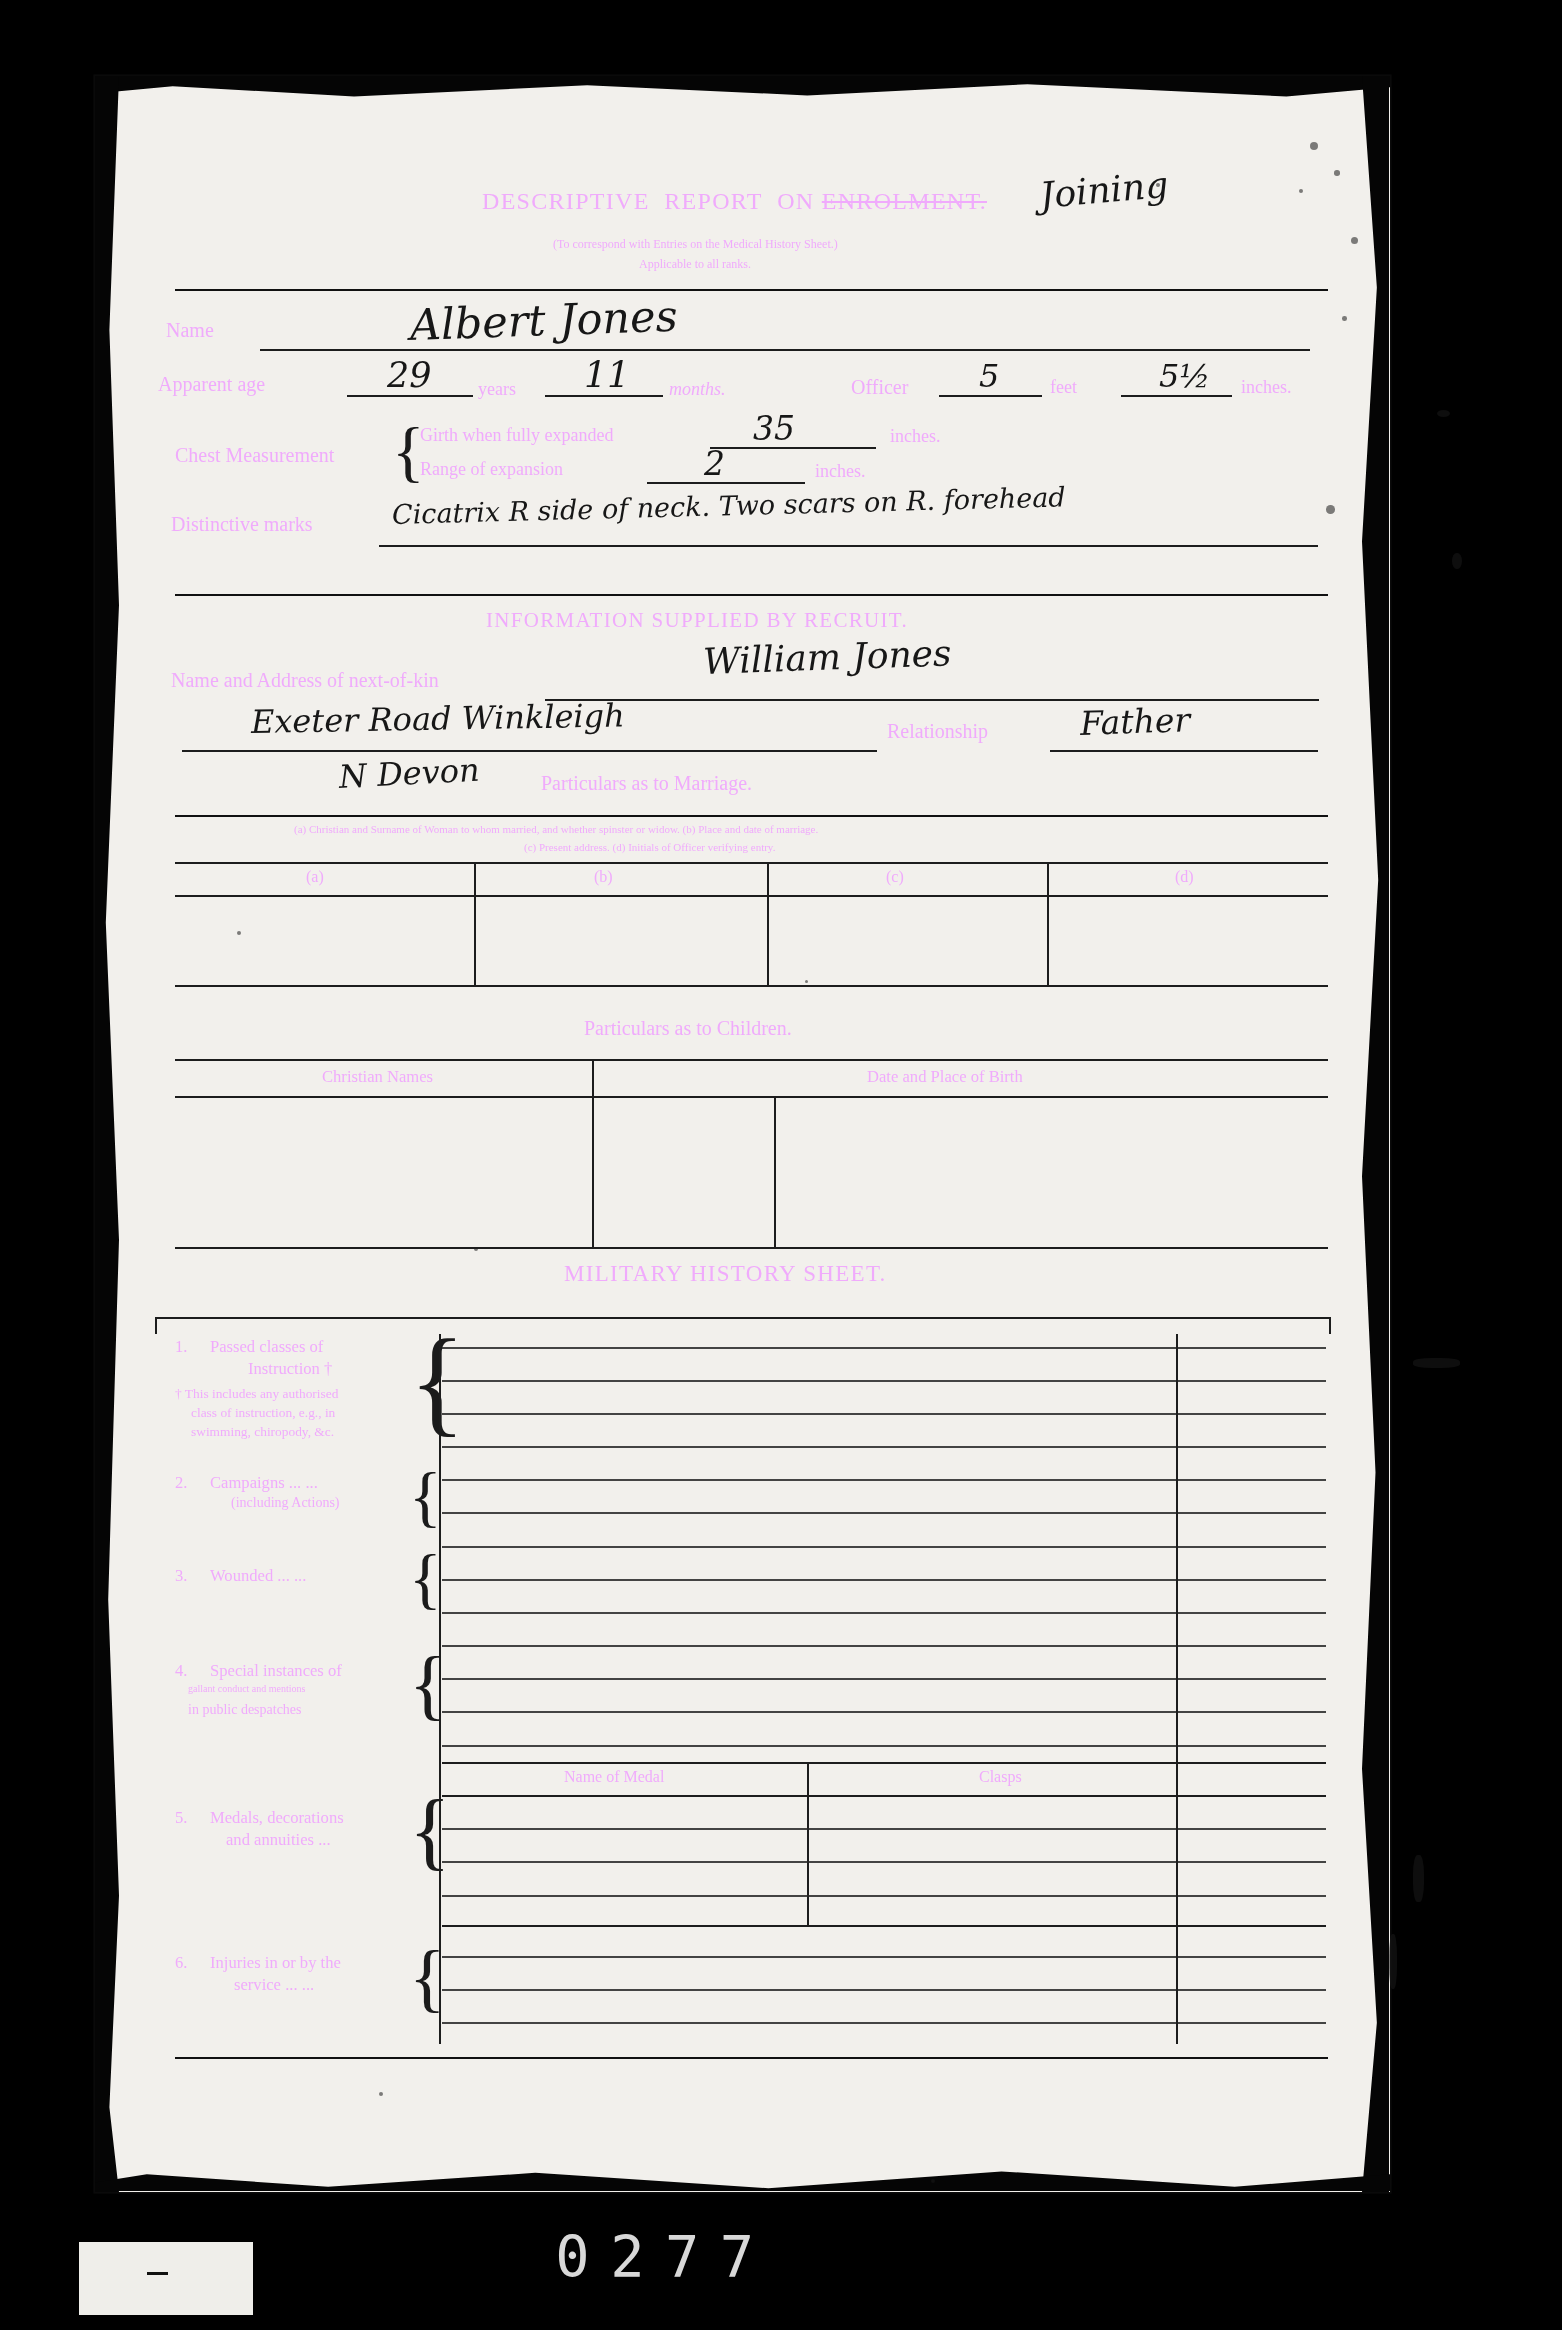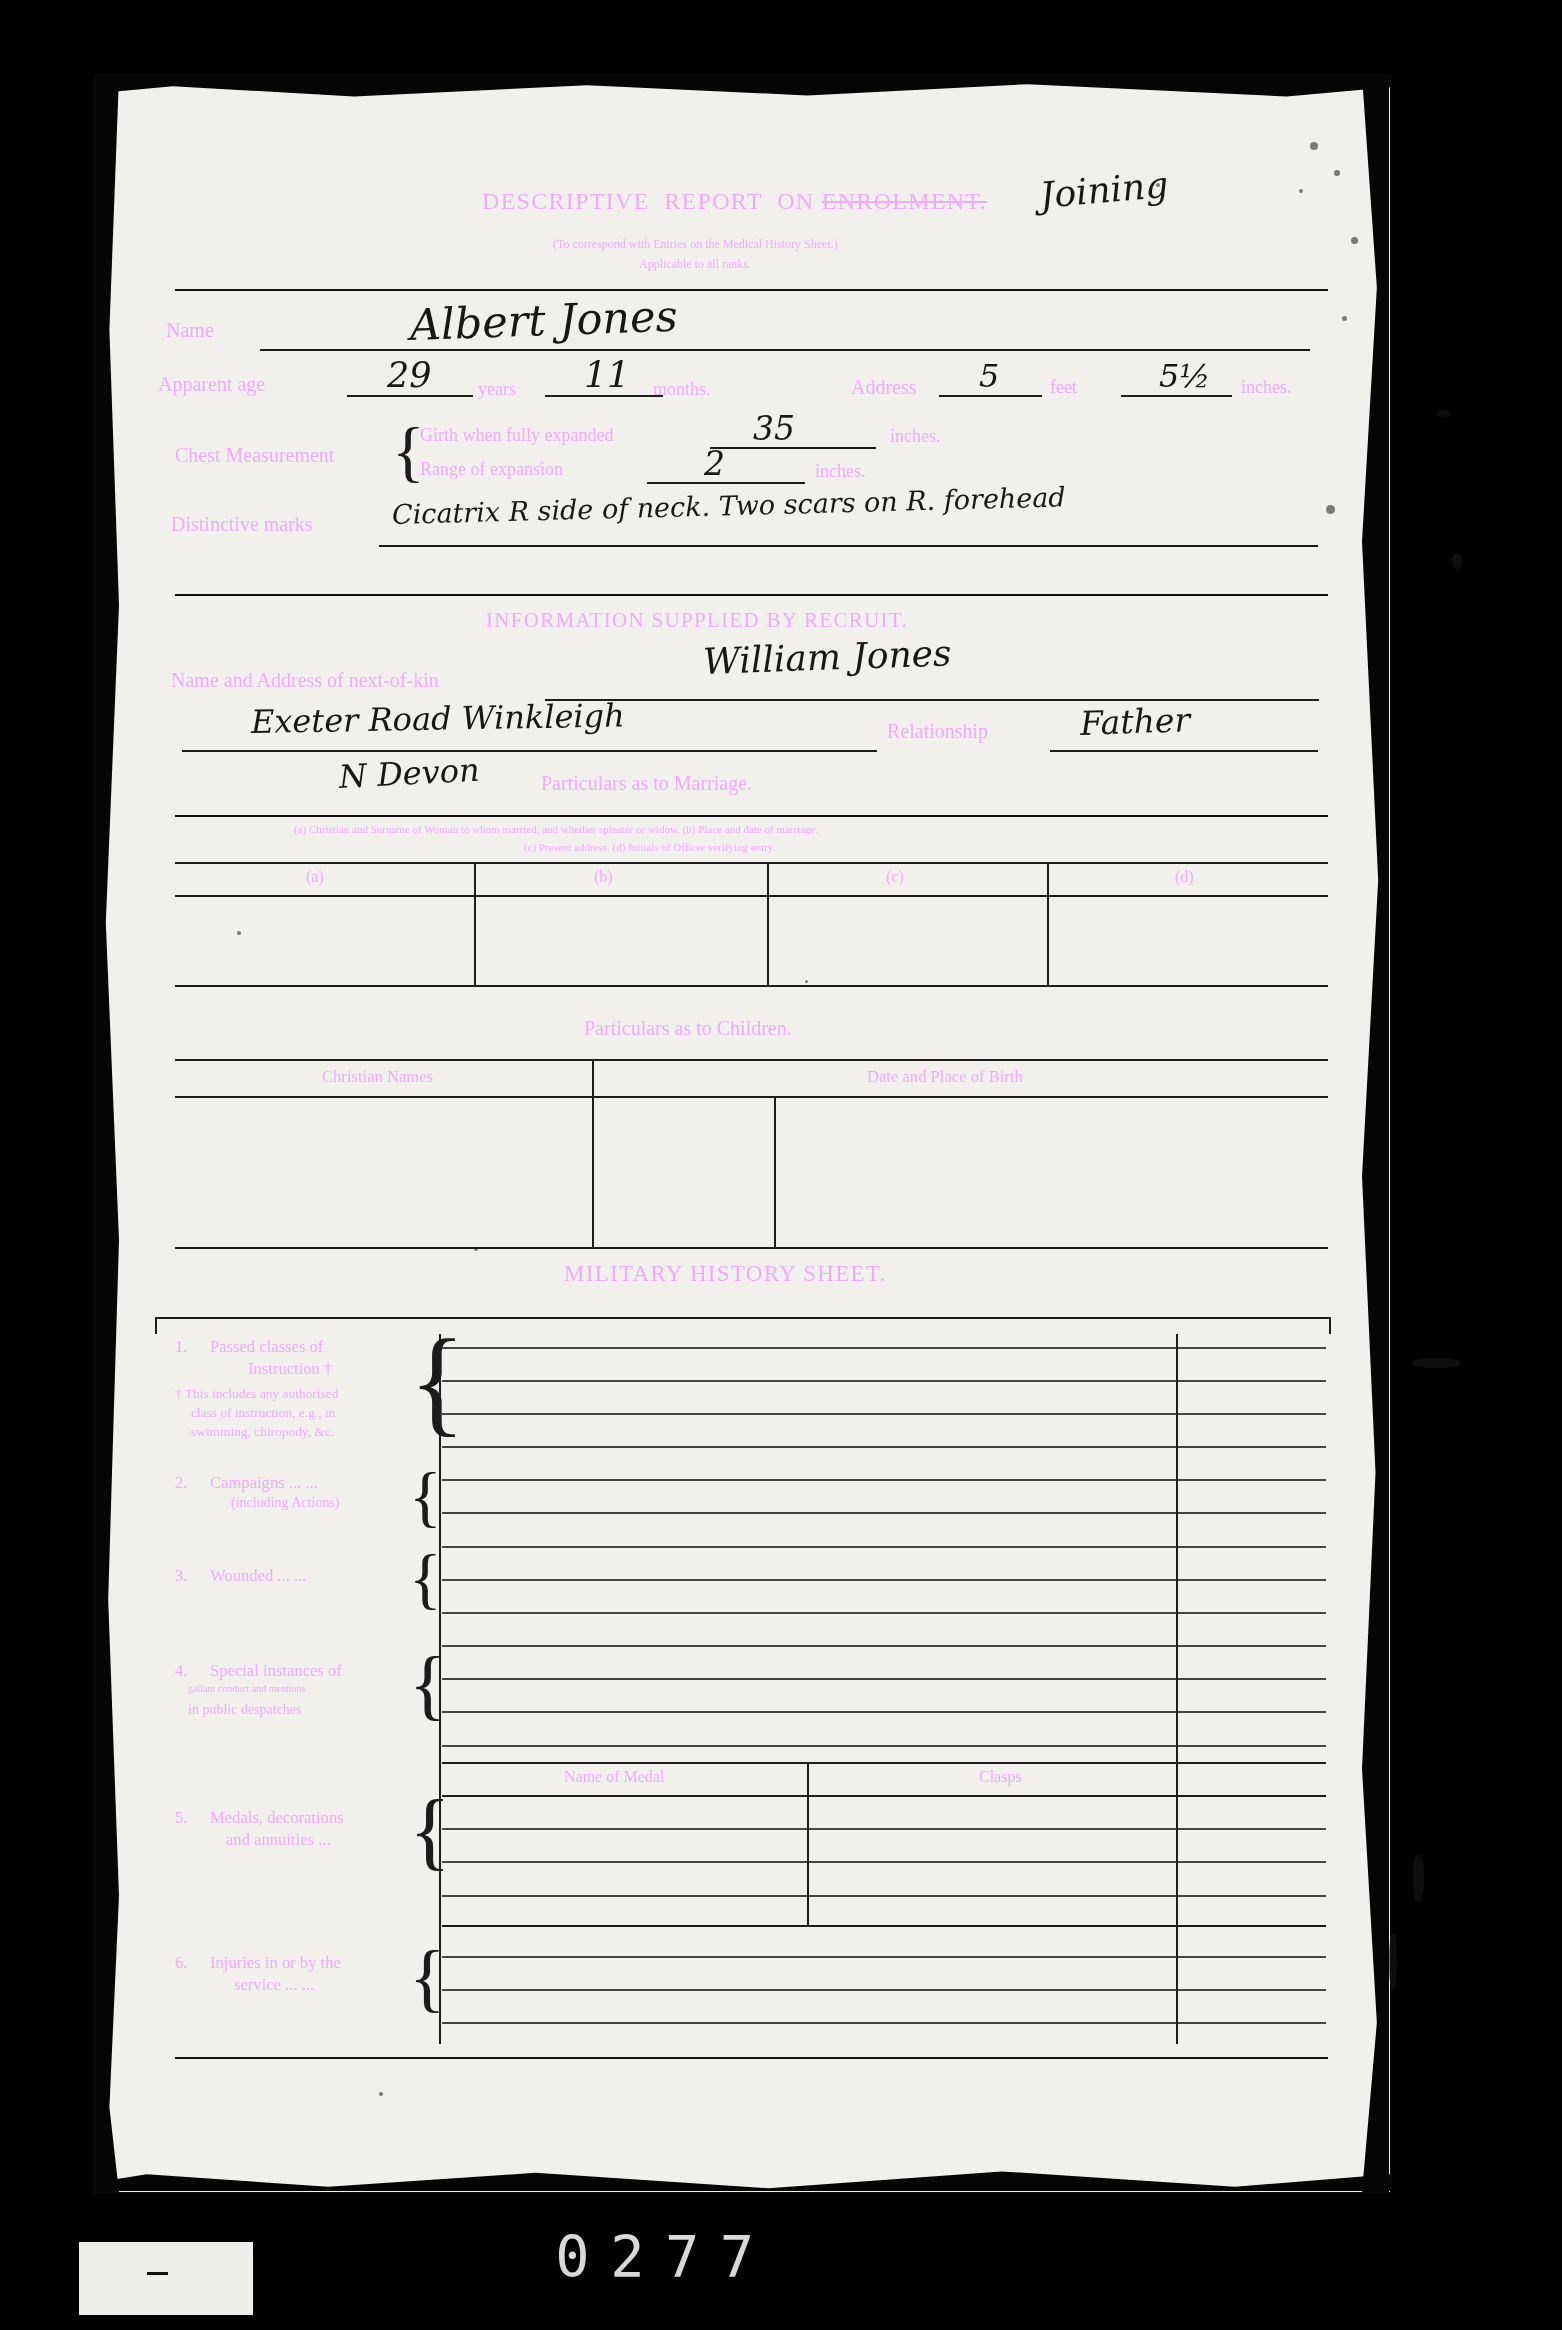--- a/index.html
+++ b/index.html
@@ -100,23 +100,23 @@
 <div class="t lbl" style="left:166px;top:319px;">Name</div>
 <div class="rule hr" style="left:260px;top:349px;width:1050px;"></div>
 <div class="hw" style="left:410px;top:300px;font-size:43px;transform:rotate(-2deg);">Albert Jones</div>
 
 <div class="t lbl" style="left:158px;top:373px;">Apparent age</div>
 <div class="rule hr" style="left:347px;top:395px;width:126px;"></div>
 <div class="hw" style="left:387px;top:355px;font-size:35px;">29</div>
 <div class="t lbl" style="left:478px;top:379px;font-size:18px;">years</div>
 <div class="rule hr" style="left:545px;top:395px;width:118px;"></div>
 <div class="hw" style="left:584px;top:354px;font-size:36px;">11</div>
-<div class="t lbl" style="left:653px;top:379px;font-size:18px;">months.</div>
-
-<div class="t lbl" style="left:851px;top:376px;">Address</div>
+<div class="t lbl" style="left:669px;top:379px;font-size:18px;font-style:italic;">months.</div>
+
+<div class="t lbl" style="left:851px;top:376px;">Officer</div>
 <div class="rule hr" style="left:939px;top:395px;width:103px;"></div>
 <div class="hw" style="left:979px;top:357px;font-size:32px;">5</div>
 <div class="t lbl" style="left:1050px;top:377px;font-size:18px;">feet</div>
 <div class="rule hr" style="left:1121px;top:395px;width:111px;"></div>
 <div class="hw" style="left:1159px;top:357px;font-size:32px;">5½</div>
 <div class="t lbl" style="left:1241px;top:377px;font-size:18px;">inches.</div>
 
 <div class="t lbl" style="left:175px;top:444px;">Chest Measurement</div>
 <div class="brace" style="left:392px;top:417px;font-size:68px;line-height:68px;">{</div>
 

